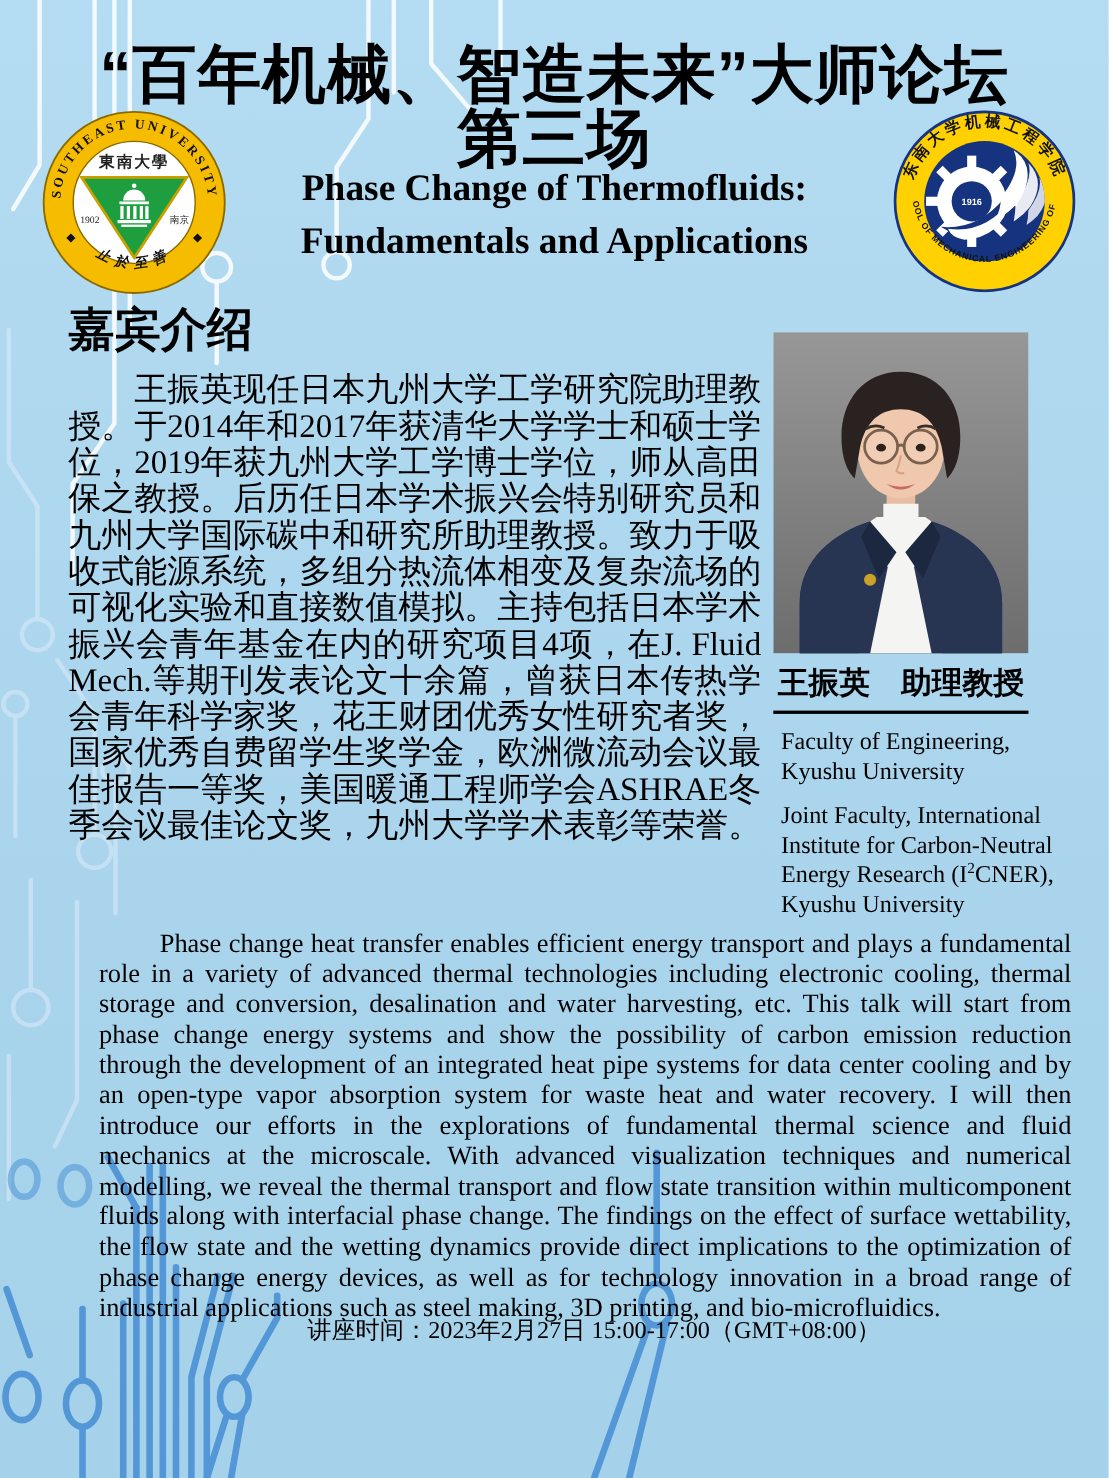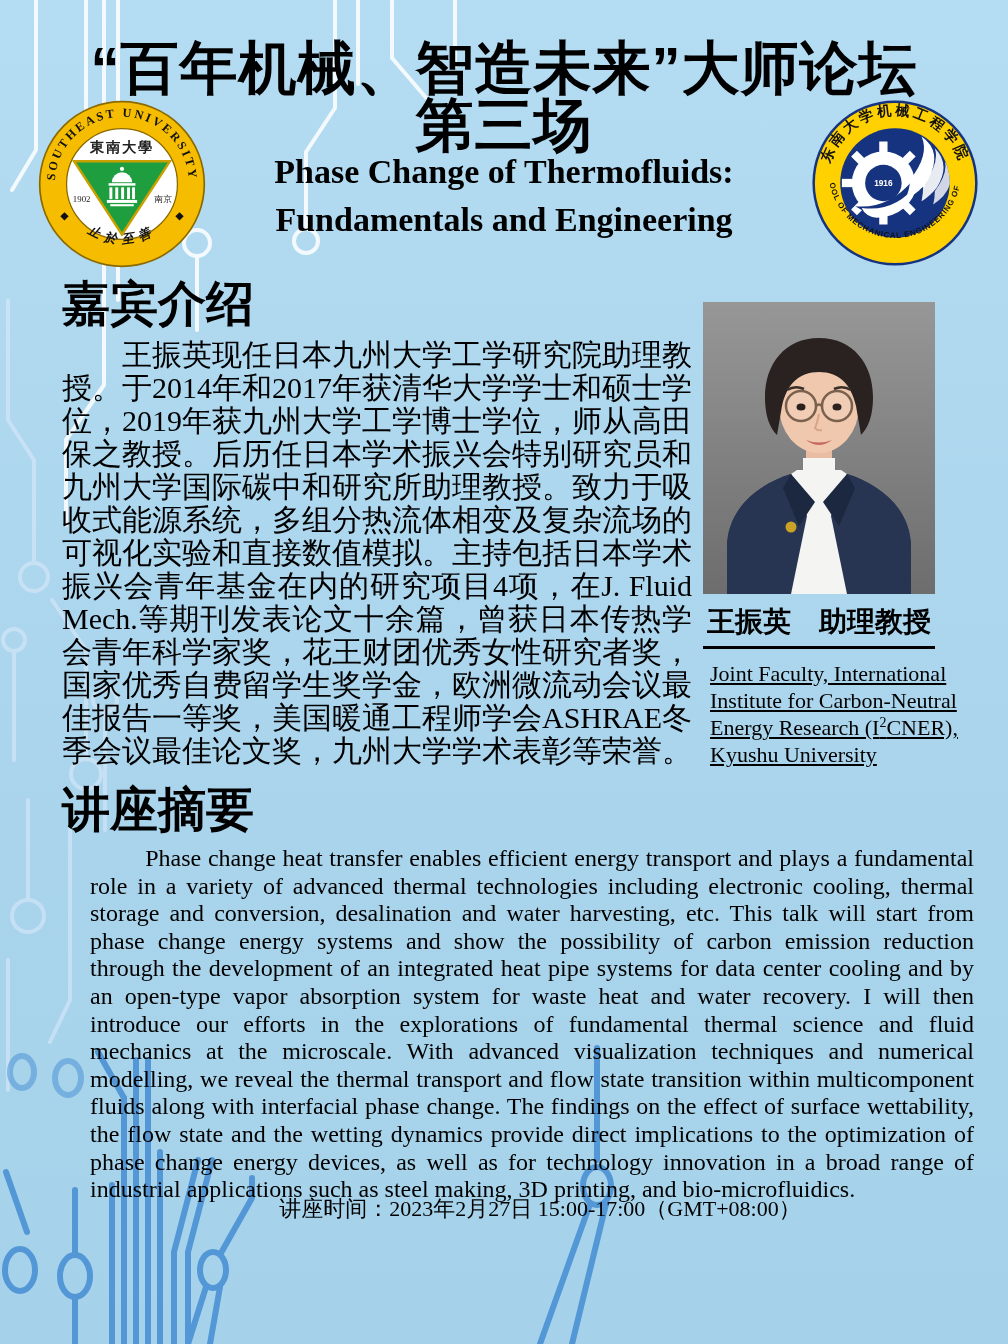--- a/index.html
+++ b/index.html
@@ -15,33 +15,33 @@
   svg{display:block;}
   .bg-decor{position:absolute;left:0;top:0;width:1008px;height:1344px;}
 
   .title-cn{
     left:0;width:1008px;text-align:center;
     font-family:"Liberation Sans",sans-serif;
     font-weight:bold;font-size:58px;line-height:1.1;
     letter-spacing:1px;
   }
   .title-cn.l1{top:36px;}
-  .title-cn.l2{top:94px;font-family:Liberation Serif, serif;}
+  .title-cn.l2{top:94px;}
   .title-en{
     left:0;width:1008px;top:148px;text-align:center;
     font-family:"Liberation Serif",serif;
     font-weight:bold;font-size:34px;line-height:48px;
   }
   .logo{top:100px;}
   .logo-left{left:38px;}
   .logo-right{left:812px;}
 
   .section-heading{
     font-family:Liberation Serif, serif;
-    font-weight:bold;font-size:48px;line-height:1;
+    font-weight:bold;font-size:42px;line-height:1;
   }
   .heading-guest{left:62px;top:280px;}
   .heading-abstract{left:62px;top:786px;}
 
   .bio{
     left:62px;top:338px;width:630px;
     font-size:30px;line-height:33px;
     text-align:justify;text-justify:inter-character;
     text-indent:2em;
   }
@@ -50,21 +50,21 @@
     left:703px;top:607px;width:228px;
     font-weight:bold;font-size:28px;line-height:30px;
     padding:0 0 9px 4px;
     border-bottom:3px solid #000;
   }
   .affiliations{
     left:710px;top:660px;width:248px;
     font-size:22px;line-height:27px;
   }
   .affil-block{white-space:pre-line;margin:0 0 13px 0;}
-  .affil-block.second{margin-bottom:16px;text-decoration:underline;}
+  .affil-block.second{margin-bottom:16px;}
   sup{font-size:14px;line-height:0;}
 
   .abstract-body{
     left:62px;top:845px;width:884px;
     font-size:24px;line-height:27.6px;
     text-align:justify;
     text-indent:2.3em;
     margin-left:28px;
   }
 
@@ -136,21 +136,21 @@
       <path d="M606,1204 L572,1344"></path>
       <ellipse cx="68" cy="1078" rx="13" ry="17" opacity="0.6"></ellipse>
       <ellipse cx="22" cy="1072" rx="12" ry="16" opacity="0.6"></ellipse>
     </g>
   </svg>
 
   <div class="abs title-cn l1">“百年机械、智造未来”大师论坛</div>
   <div class="abs title-cn l2">第三场</div>
   <div class="abs title-en">
     <div>Phase Change of Thermofluids:</div>
-    <div>Fundamentals and Engineering</div>
+    <div>Fundamentals and Applications</div>
   </div>
 
   <svg class="abs logo logo-left" width="168" height="168" viewBox="0 0 200 200">
     <defs>
       <path id="seuTopArc" d="M20,100 A80,80 0 1,1 180,100"></path>
       <path id="seuBottomArc" d="M32,122 A72,72 0 0,0 168,122"></path>
     </defs>
     <circle cx="100" cy="100" r="98" fill="#f5bc00" stroke="#8a6a00" stroke-width="2"></circle>
     <circle cx="100" cy="100" r="66" fill="#ffffff" stroke="#8a6a00" stroke-width="1.5"></circle>
     <text font-family="Liberation Serif,serif" font-size="14.5" font-weight="bold" fill="#111" letter-spacing="3">
@@ -248,21 +248,22 @@
       <path d="M113,104 Q116,101 119,104" stroke="#7a614e" stroke-width="2.5" fill="none"></path>
       <ellipse cx="98" cy="105" rx="4.5" ry="3.5" fill="#2c211c"></ellipse>
       <ellipse cx="134" cy="105" rx="4.5" ry="3.5" fill="#2c211c"></ellipse>
       <path d="M116,112 Q114,122 112,126 Q114,129 119,128" stroke="#d8a488" stroke-width="2" fill="none"></path>
       <path d="M103,138 Q116,148 129,138 Q116,143 103,138 Z" fill="#c96a60"></path>
     </g>
   </svg>
 
   <div class="abs speaker-name">王振英　助理教授</div>
   <div class="abs affiliations">
+    <p class="affil-block">Faculty of Engineering,
+Kyushu University</p>
     <p class="affil-block second"><span>Joint Faculty, International Institute for Carbon-Neutral Energy Research (I</span><sup>2</sup><span>CNER), Kyushu University</span></p>
   </div>
 
-  <div class="abs section-heading heading-abstract">讲座摘要</div>
   <div class="abs abstract-body">Phase change heat transfer enables efficient energy transport and plays a fundamental role in a variety of advanced thermal technologies including electronic cooling, thermal storage and conversion, desalination and water harvesting, etc. This talk will start from phase change energy systems and show the possibility of carbon emission reduction through the development of an integrated heat pipe systems for data center cooling and by an open-type vapor absorption system for waste heat and water recovery. I will then introduce our efforts in the explorations of fundamental thermal science and fluid mechanics at the microscale. With advanced visualization techniques and numerical modelling, we reveal the thermal transport and flow state transition within multicomponent fluids along with interfacial phase change. The findings on the effect of surface wettability, the flow state and the wetting dynamics provide direct implications to the optimization of phase change energy devices, as well as for technology innovation in a broad range of industrial applications such as steel making, 3D printing, and bio-microfluidics.</div>
 
   <div class="abs footer-line footer-time">讲座时间：2023年2月27日 15:00-17:00（GMT+08:00）</div>
 
 </div>
 
 </body></html>

